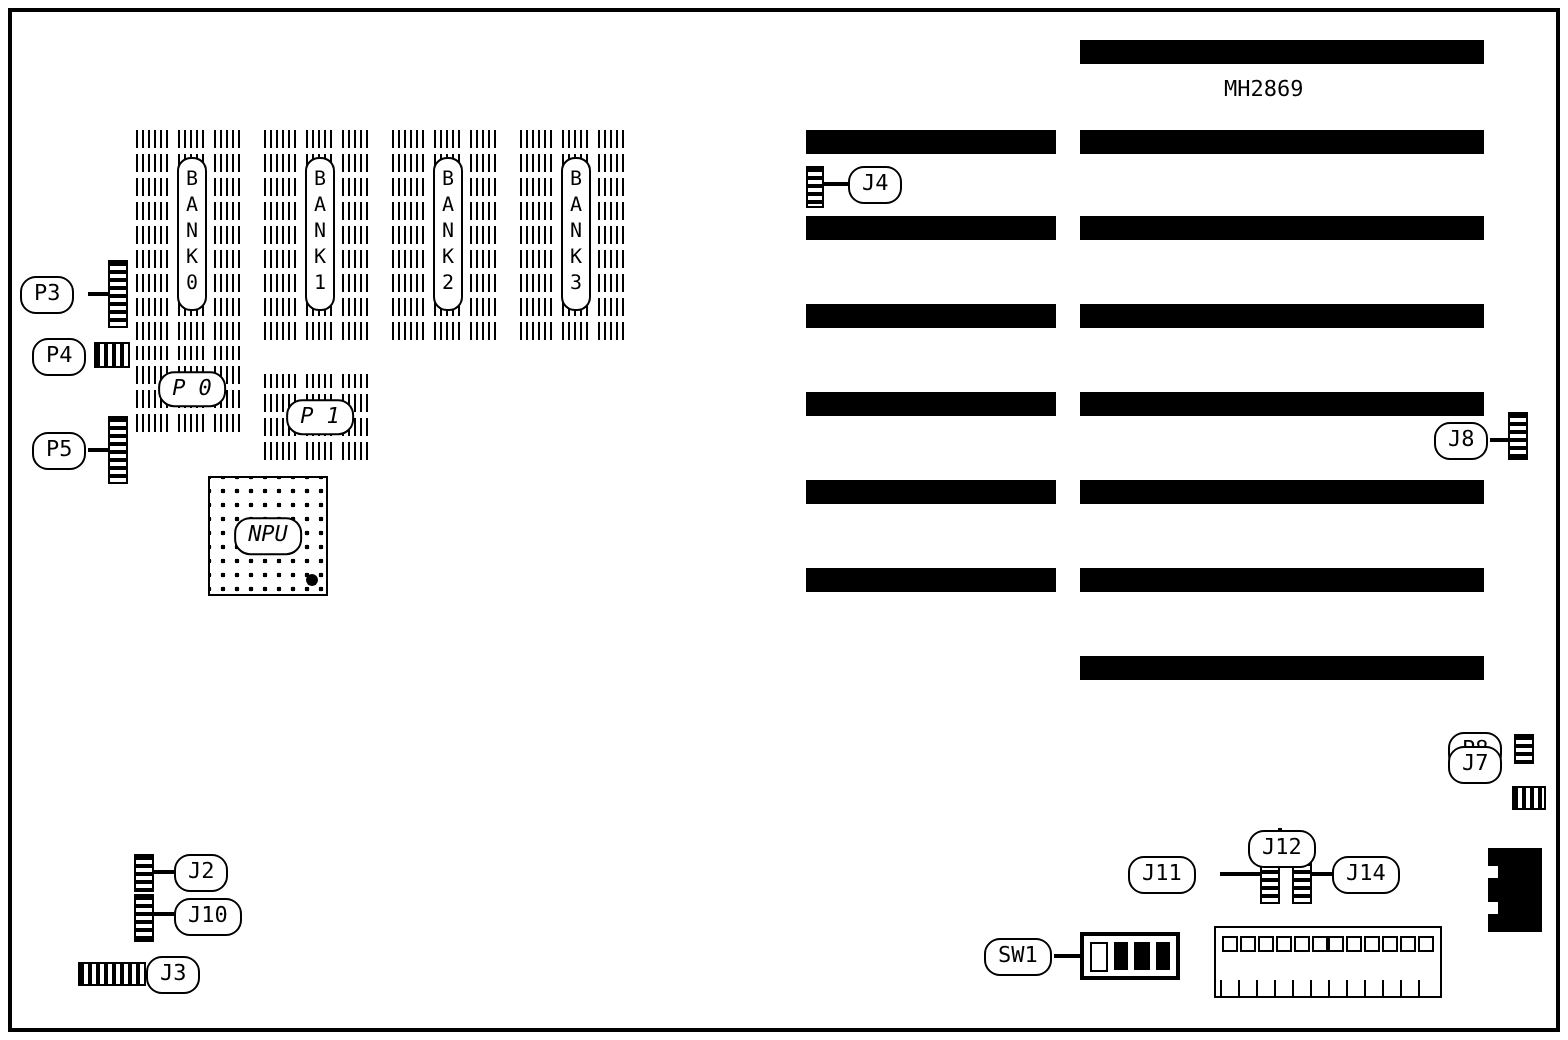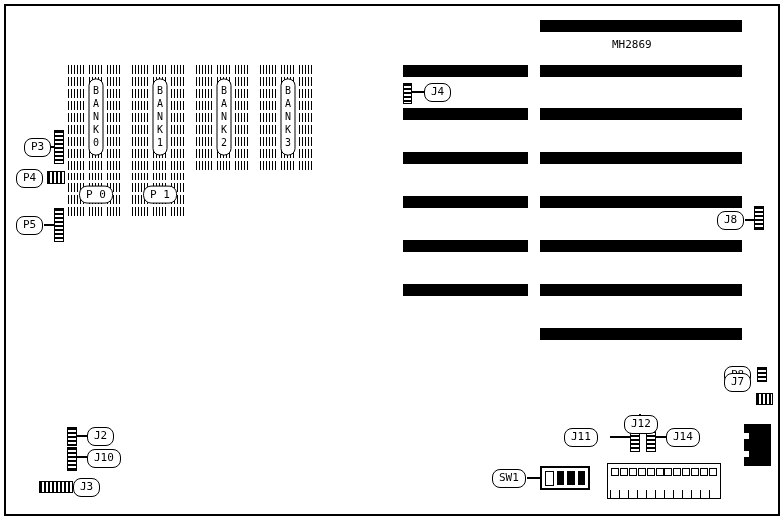--- a/index.html
+++ b/index.html
@@ -4,21 +4,21 @@
 <style>
   html,body{margin:0;padding:0;background:#fff;}
   .page{position:relative;width:784px;height:520px;background:#fff;overflow:hidden;
         font-family:"DejaVu Sans Mono", monospace;}
   .board-border{position:absolute;inset:4px;border:2px solid #000;background:#fff;}
 
   
   .lbl{position:absolute;border:1px solid #000;border-radius:8px;background:#fff;
        font:11px/1.35 "DejaVu Sans Mono", monospace;color:#000;padding:1px 6px;
        white-space:nowrap;z-index:5;}
-  .clbl{left:50%;top:50%;transform:translate(-50%,-50%);position:absolute;}
+  .clbl{left:50%;top:50%;transform:translate(-50%,-50%);position:absolute;font-style:italic;}
   .vlbl{position:absolute;left:50%;top:50%;transform:translate(-50%,-50%);
         border:1px solid #000;border-radius:7px;background:#fff;
         font:10px "DejaVu Sans Mono", monospace;line-height:11px;letter-spacing:2px;
         writing-mode:vertical-rl;text-orientation:upright;padding:5px 1px;z-index:5;}
 
   .plain-text{position:absolute;font:11px "DejaVu Sans Mono", monospace;color:#000;z-index:4;}
 
   
   .slot{position:absolute;height:12px;background:#000;}
 
@@ -109,35 +109,39 @@
   <div class="bank" style="left:196px;top:64px">
     <div class="vlbl">BANK2</div>
   </div>
   <div class="bank" style="left:260px;top:64px">
     <div class="vlbl">BANK3</div>
   </div>
 
   <div class="pblock" style="left:68px;top:173px">
     <div class="lbl clbl">P 0</div>
   </div>
-  <div class="pblock" style="left:132px;top:173px">
+  <div class="pblock" style="left:132px;top:187px">
     <div class="lbl clbl">P 1</div>
   </div>
 
-  <div class="lbl" style="left:24px;top:138px">P3</div>
+  <div class="lbl" style="left:10px;top:138px">P3</div>
   <div class="wire" style="left:44px;top:146px;width:10px;height:2px"></div>
   <div class="conn-v" style="left:54px;top:130px;width:8px;height:32px"></div>
 
   <div class="lbl" style="left:16px;top:169px">P4</div>
   <div class="conn-h" style="left:47px;top:171px;width:16px;height:11px"></div>
 
   <div class="lbl" style="left:16px;top:216px">P5</div>
   <div class="wire" style="left:44px;top:224px;width:10px;height:2px"></div>
   <div class="conn-v" style="left:54px;top:208px;width:8px;height:32px"></div>
 
+  <div class="npu" style="left:104px;top:238px;width:58px;height:58px">
+    <div class="lbl clbl">NPU</div>
+    <div class="npu-dot"></div>
+  </div>
 
 
   <div class="lbl" style="left:717px;top:211px">J8</div>
   <div class="wire" style="left:745px;top:219px;width:9px;height:2px"></div>
   <div class="conn-v" style="left:754px;top:206px;width:8px;height:22px"></div>
 
   <div class="lbl" style="left:724px;top:366px">P8</div>
   <div class="conn-v" style="left:757px;top:367px;width:8px;height:13px"></div>
 
   <div class="lbl" style="left:724px;top:373px">J7</div>

